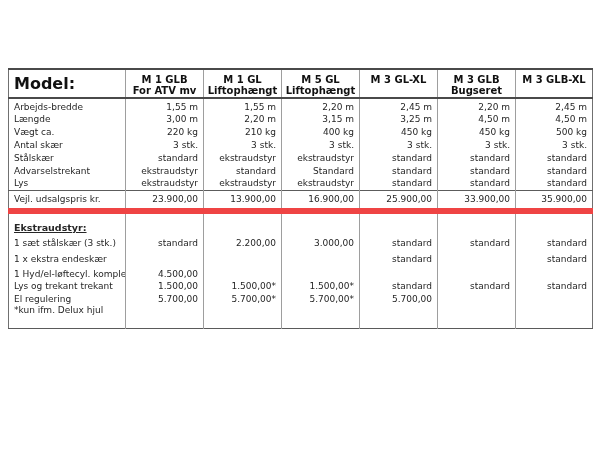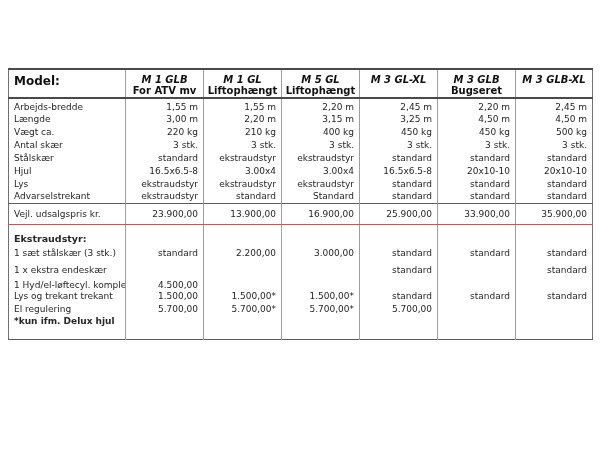--- a/index.html
+++ b/index.html
@@ -37,41 +37,41 @@
   thead th {
     border-bottom: 2px solid #4a4a4a;
     vertical-align: top;
     padding: 4px 2px 2px 2px;
     text-align: center;
     color: #111111;
   }
   th.model-cell {
     text-align: left;
     padding-left: 5px;
-    font-size: 12px;
+    font-size: 16px;
     font-weight: bold;
   }
-  .col-name { font-size: 10px; font-weight: bold; line-height: 12px; font-style: italic; }
+  .col-name { font-size: 10px; font-weight: bold; line-height: 12px; }
   .col-sub  { font-size: 10px;  font-weight: bold; line-height: 9px; }
 
   tbody td { font-size: 9px; height: 13px; padding: 0 5px; }
   #spec-body tr:first-child td { padding-top: 3px; }
   td.label { text-align: left; margin-left: 48px; }
   td.val   { text-align: right; }
 
   .price-row td {
     height: 21px;
     border-top: 1px solid #5c5c5c;
-    border-bottom: 1px solid #ef4444;
-  }
-
-  .extras-title-row td { padding-top: 8px; padding-bottom: 3px; }
+    border-bottom: 6px solid #ef4444;
+  }
+
+  .extras-title-row td { padding-top: 8px; padding-bottom: 3px; text-decoration: underline; }
   .extras-title { font-weight: bold; font-size: 9.5px; }
   tr.gap-top td { padding-top: 5px; }
-  tr.last-extras td { padding-bottom: 13px; font-weight: bold; }
+  tr.last-extras td { padding-bottom: 13px; }
 </style>
 </head>
 <body>
 
 <div class="page">
   <table class="price-table">
     <colgroup>
       <col style="width:117px">
       <col style="width:78px">
       <col style="width:78px">
@@ -149,42 +149,33 @@
         <tr>
           <td class="label">Stålskær</td>
           <td class="val">standard</td>
           <td class="val">ekstraudstyr</td>
           <td class="val">ekstraudstyr</td>
           <td class="val">standard</td>
           <td class="val">standard</td>
           <td class="val">standard</td>
         </tr>
         <tr>
-          <td class="label">Hjul</td>
-          <td class="val">16.5x6.5-8</td>
-          <td class="val">3.00x4</td>
-          <td class="val">3.00x4</td>
-          <td class="val">16.5x6.5-8</td>
-          <td class="val">20x10-10</td>
-          <td class="val">20x10-10</td>
+          <td class="label">Advarselstrekant</td>
+          <td class="val">ekstraudstyr</td>
+          <td class="val">standard</td>
+          <td class="val">Standard</td>
+          <td class="val">standard</td>
+          <td class="val">standard</td>
+          <td class="val">standard</td>
         </tr>
         <tr>
           <td class="label">Lys</td>
           <td class="val">ekstraudstyr</td>
           <td class="val">ekstraudstyr</td>
           <td class="val">ekstraudstyr</td>
-          <td class="val">standard</td>
-          <td class="val">standard</td>
-          <td class="val">standard</td>
-        </tr>
-        <tr>
-          <td class="label">Advarselstrekant</td>
-          <td class="val">ekstraudstyr</td>
-          <td class="val">standard</td>
-          <td class="val">Standard</td>
           <td class="val">standard</td>
           <td class="val">standard</td>
           <td class="val">standard</td>
         </tr>
       </tbody>
     <tbody id="price-body">
       <tr class="price-row">
         <td class="label">Vejl. udsalgspris kr.</td>
         <td class="val">23.900,00</td>
         <td class="val">13.900,00</td>

